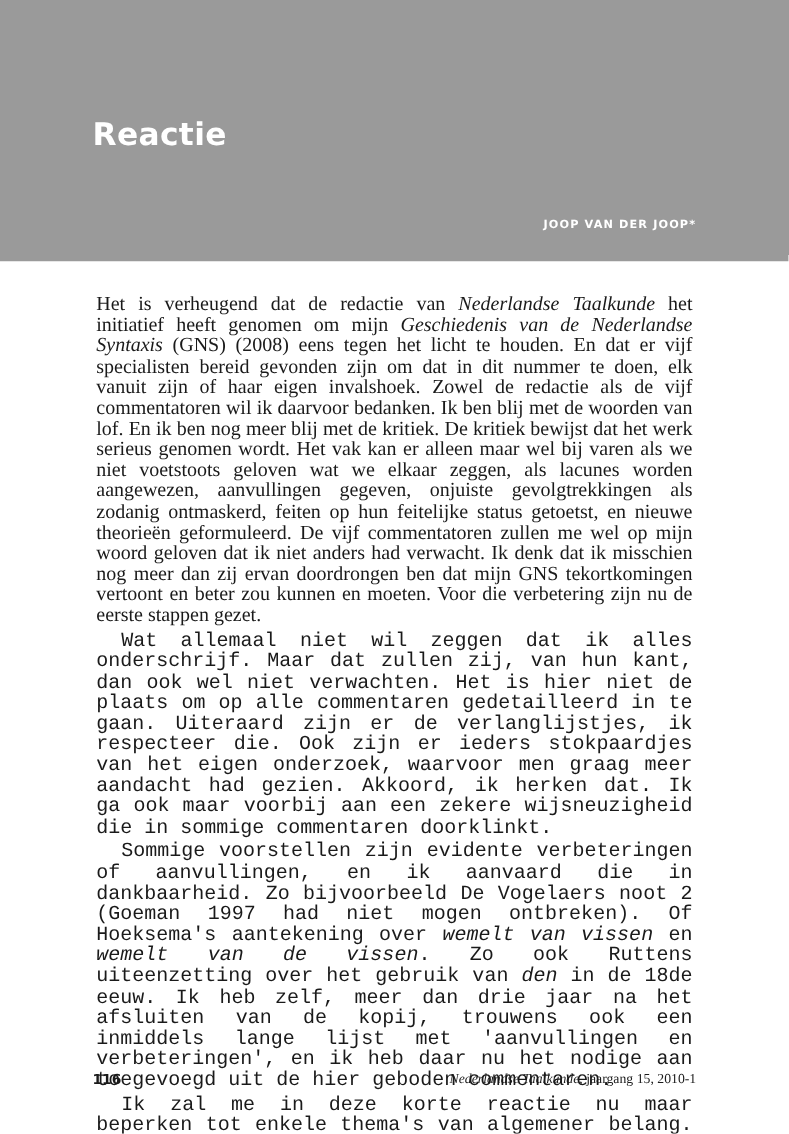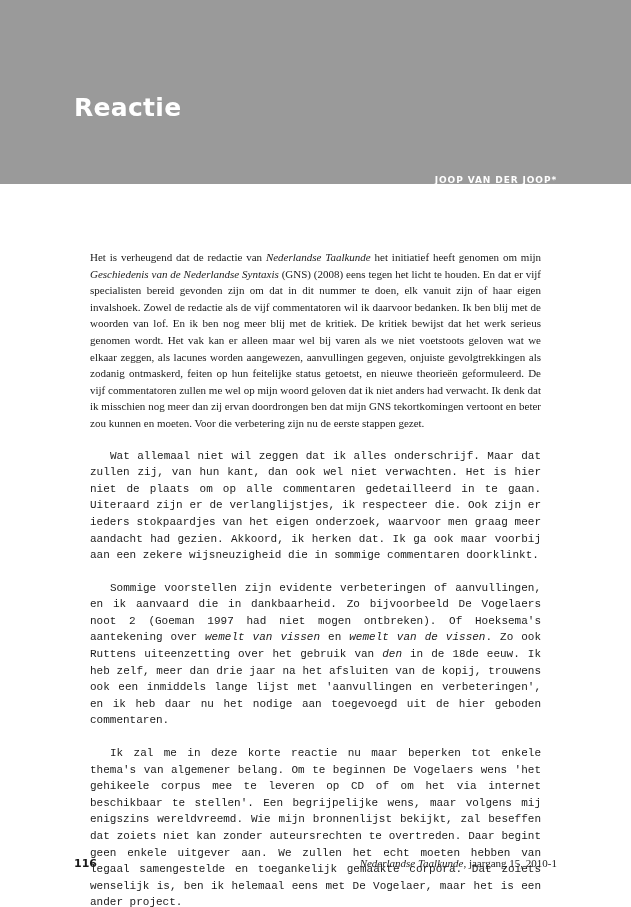--- a/index.html
+++ b/index.html
@@ -15,21 +15,21 @@
     overflow: hidden;
     font-family: "Liberation Serif", serif;
     color: #1a1a1a;
   }
   
   .header-band {
     position: absolute;
     left: 0;
     top: 0;
     width: 631px;
-    height: 184px;
+    height: 209px;
     background: #9a9a9a;
   }
   .article-title {
     position: absolute;
     left: 74px;
     top: 93px;
     font-family: "DejaVu Sans", sans-serif;
     font-weight: bold;
     font-size: 25px;
     letter-spacing: 0.3px;
@@ -48,23 +48,23 @@
     text-align: right;
   }
   
   .body-col {
     position: absolute;
     left: 74px;
     top: 233px;
     width: 483px;
   }
   .body-col p {
-    margin: 16px;
+    margin: 3px;
     text-align: justify;
-    font-size: 11px;
+    font-size: 16px;
     line-height: 16.6px;
     hyphens: auto;
     -webkit-hyphens: auto;
   }
   .body-col p.indent {
     text-indent: 20px;
     font-family: Liberation Mono, monospace;
   }
   em { font-style: italic; }
   

